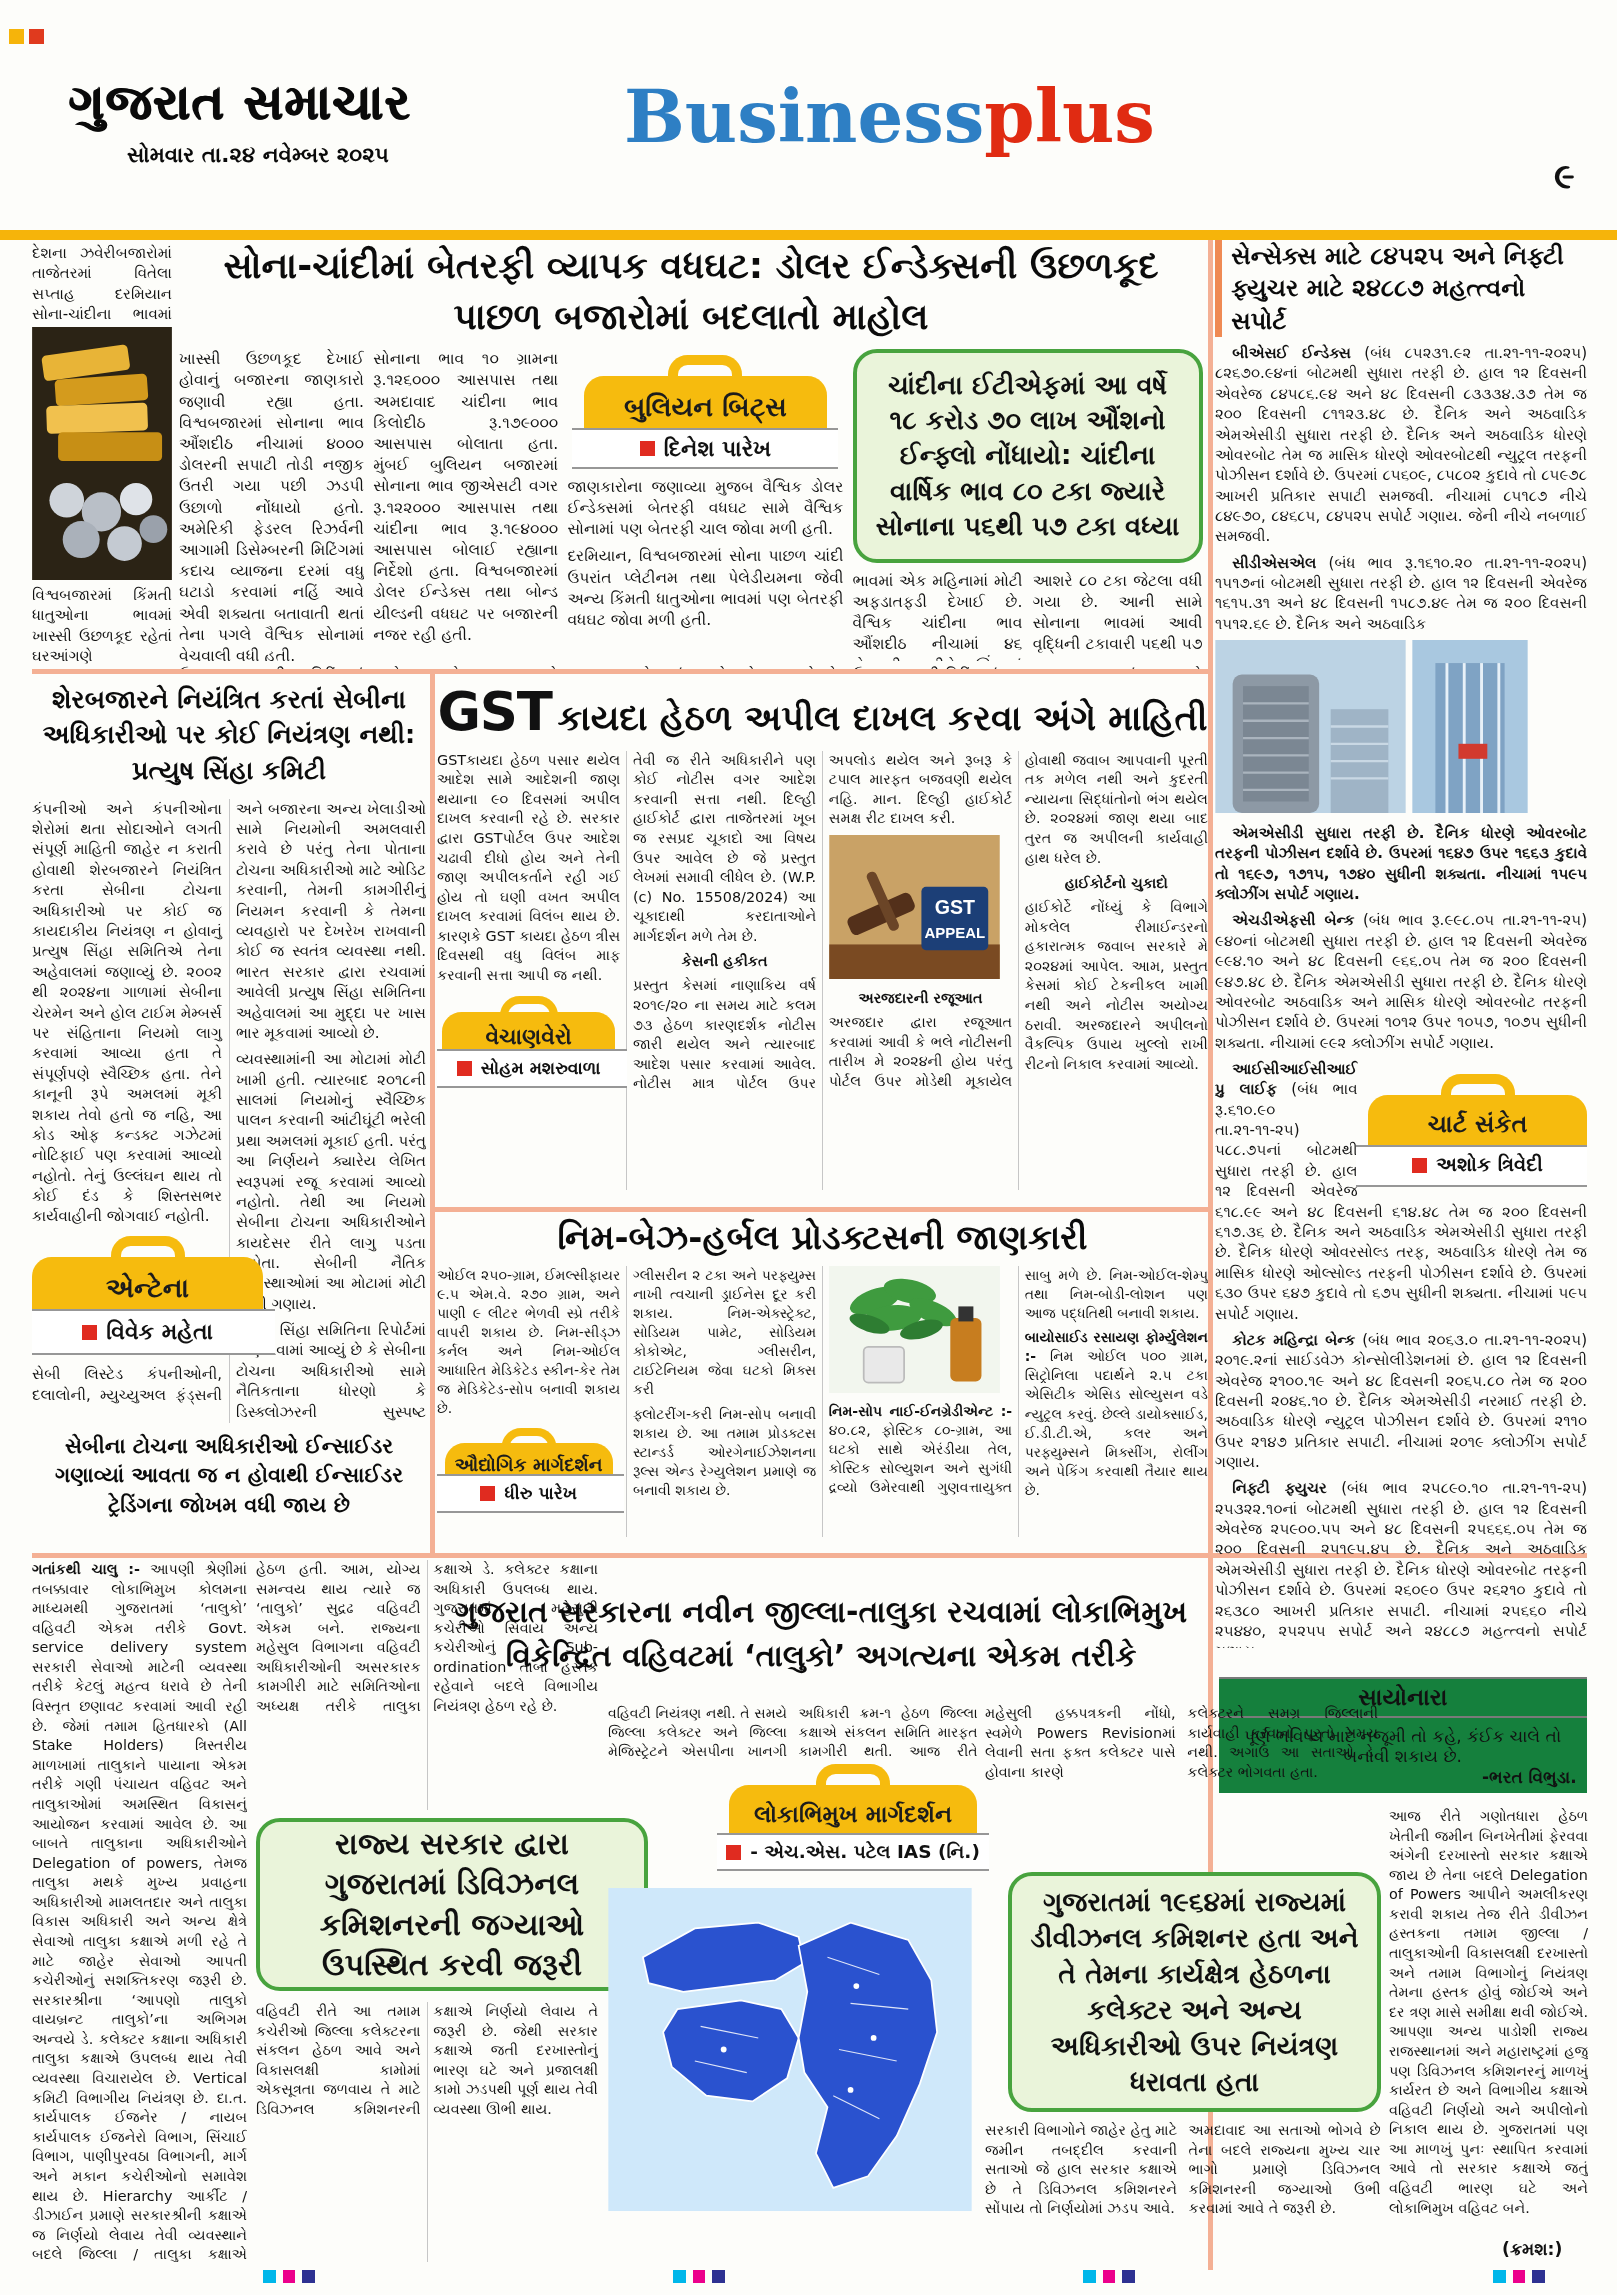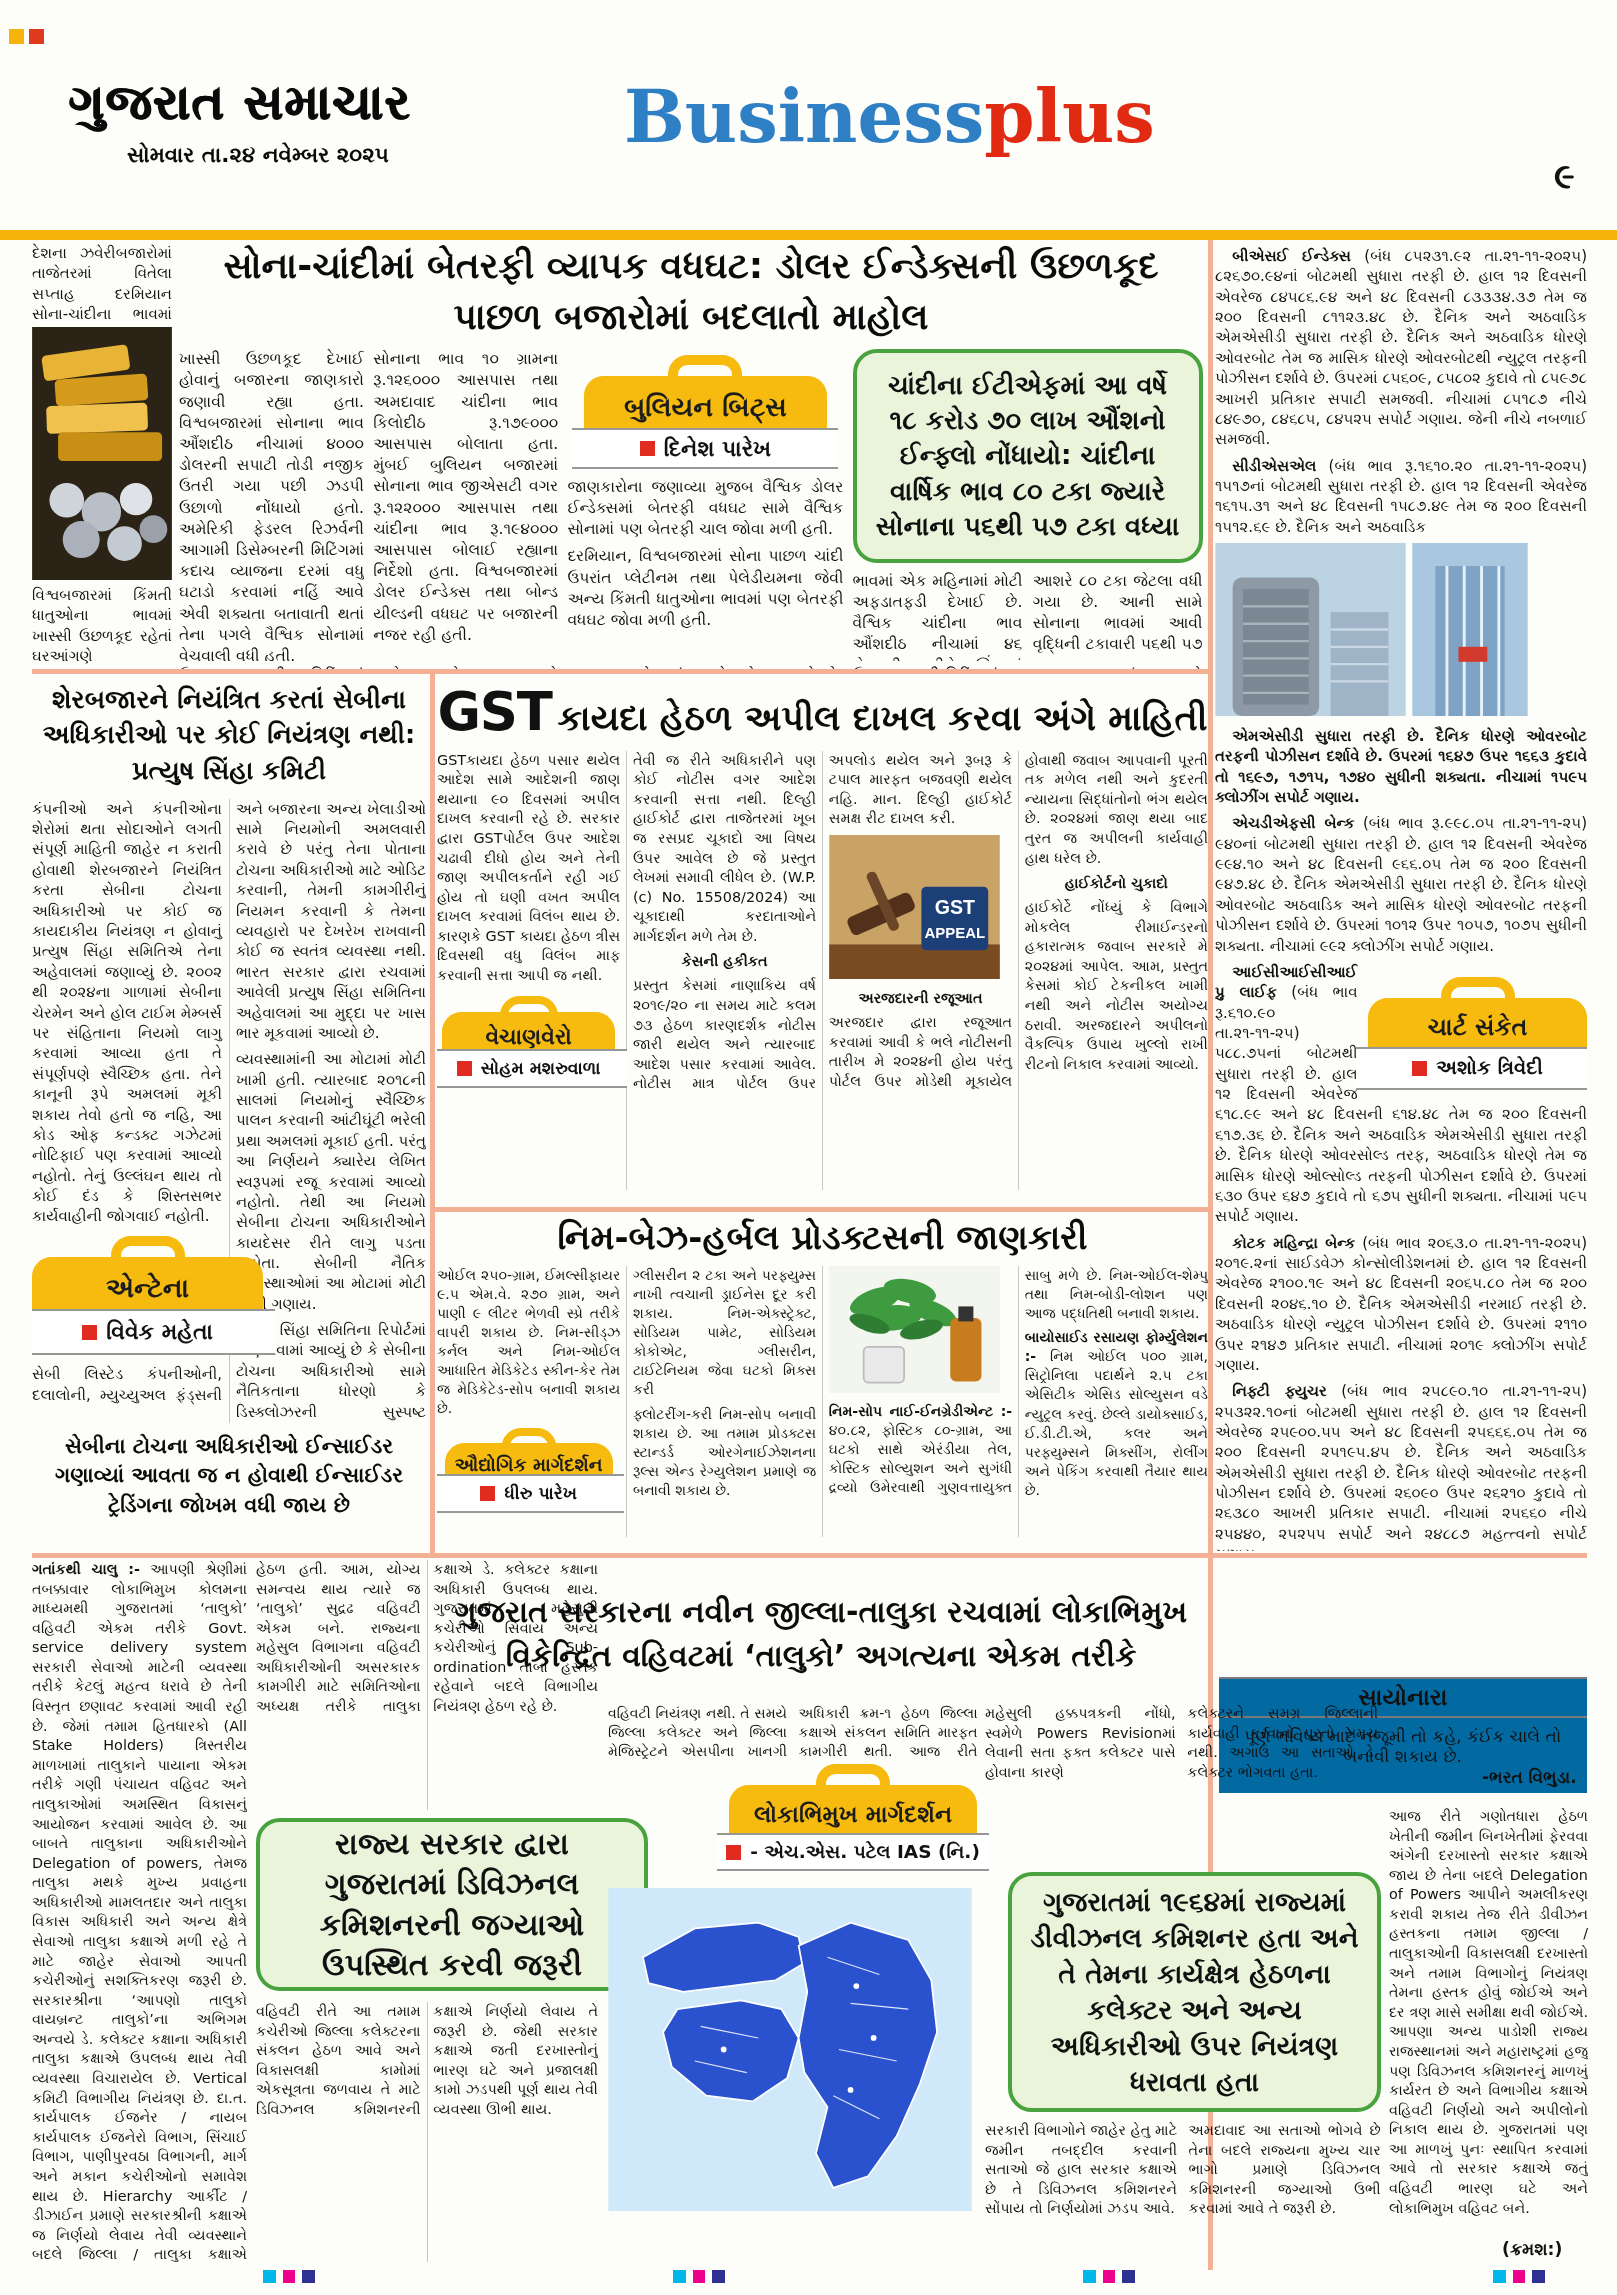--- a/index.html
+++ b/index.html
@@ -35,21 +35,21 @@
   .bcase .strip{position:relative;z-index:2;margin:-32px -11.6px 0;background:#fff;border-top:2.3px solid #979797;
                 border-bottom:2.3px solid #979797;display:flex;align-items:center;justify-content:center;gap:9.2px;
                 padding:5.8px 4.6px;font-weight:800;font-size:22px;}
   .bcase .sq{width:15px;height:15px;background:#e02b20;flex:0 0 auto;}
   
   .gbox{background:#eaf4da;border:4px solid #48a33e;border-radius:24px;text-align:center;font-weight:800;
         padding:15px 17.3px;line-height:1.35;color:#101010;}
   
   .photo{display:block;overflow:hidden;}
   
-  .sayo{position:absolute;left:3.5px;right:0;bottom:3.5px;background:#0369a1;}
+  .sayo{position:absolute;left:3.5px;right:0;bottom:3.5px;background:#15803d;}
   .sayo .t{border-top:2.3px solid #7a7a7a;border-bottom:2.3px solid #7a7a7a;text-align:center;font-weight:800;font-size:23px;padding:4.6px 0;}
   .sayo .b{font-size:17px;padding:8px 7px 1.2px;text-align:center;}
   .sayo .c{text-align:right;font-weight:700;font-size:17px;padding:0 10.4px 5.8px;}
   
   .dots{position:absolute;display:flex;gap:7px;}
   .dots i{width:12.7px;height:12.7px;display:block;}
   .d1{background:#00b7ea;} .d2{background:#ec008c;} .d3{background:#2e3192;}
   .krmash{position:absolute;font-weight:800;font-size:17.3px;}
   .floatbox{float:right;width:219px;margin:5.8px 0 5.8px 10.4px;}
 </style>
@@ -145,20 +145,21 @@
       <div class="txt" style="width:276px;">
           <p style="text-indent:0;">વપરાશ તાજેતરમાં વધતો જોવા મળ્યો છે. ચાંદીમાં ઔદ્યોગિક માગ આ વર્ષે ૬૬૫૦ લાખ ઔંશ રહેવાનો અંદાજ બતાવાયો છે.</p>
         </div>
       <div class="txt" style="width:350px;">
           <p style="text-indent:0;">ઉપર મળનારી મિટિંગમાં કદાચ વ્યાજના દરમાં વધુ ઘટાડો કરવામાં નહિં આવે એવી શક્યતા બતાવાતી થતાં તેના પગલે વિશ્વબજારમાં વિવિધ પ્રમુખ કરન્સીઓ</p>
         </div>
     </div>
   </div>
 
   <div style="position:absolute;left:1215px;top:240px;width:372px;height:1556px;overflow:hidden;">
+    <div class="hl" style="border-left:7px solid #ef8a53;padding-left:9.2px;text-align:left;font-size:24px;line-height:1.35;">સેન્સેક્સ માટે ૮૪૫૨૫ અને નિફ્ટી ફ્યુચર માટે ૨૪૮૮૭ મહત્ત્વનો સપોર્ટ</div>
     <div class="txt" style="font-size:15px;margin-top:5.8px;height:1305px;">
       <p style="text-indent:17.3px;"><b>બીએસઈ ઈન્ડેક્સ</b> <span>(બંધ ૮૫૨૩૧.૯૨ તા.૨૧-૧૧-૨૦૨૫) ૮૨૬૭૦.૯૪નાં બોટમથી સુધારા તરફી છે. હાલ ૧૨ દિવસની એવરેજ ૮૪૫૮૬.૯૪ અને ૪૮ દિવસની ૮૩૩૩૪.૩૭ તેમ જ ૨૦૦ દિવસની ૮૧૧૨૩.૪૮ છે. દૈનિક અને અઠવાડિક એમએસીડી સુધારા તરફી છે. દૈનિક અને અઠવાડિક ધોરણે ઓવરબોટ તેમ જ માસિક ધોરણે ઓવરબોટથી ન્યુટ્રલ તરફની પોઝીસન દર્શાવે છે. ઉપરમાં ૮૫૬૦૯, ૮૫૮૦૨ કુદાવે તો ૮૫૯૭૮ આખરી પ્રતિકાર સપાટી સમજવી. નીચામાં ૮૫૧૮૭ નીચે ૮૪૯૭૦, ૮૪૬૮૫, ૮૪૫૨૫ સપોર્ટ ગણાય. જેની નીચે નબળાઈ સમજવી.</span></p>
       <p style="text-indent:17.3px;"><b>સીડીએસએલ</b> <span>(બંધ ભાવ રૂ.૧૬૧૦.૨૦ તા.૨૧-૧૧-૨૦૨૫) ૧૫૧૭નાં બોટમથી સુધારા તરફી છે. હાલ ૧૨ દિવસની એવરેજ ૧૬૧૫.૩૧ અને ૪૮ દિવસની ૧૫૮૭.૪૯ તેમ જ ૨૦૦ દિવસની ૧૫૧૨.૬૯ છે. દૈનિક અને અઠવાડિક</span></p>
       <div style="display:flex;gap:5.8px;margin:4.6px 0;">
         <div class="photo">
           <svg width="191" height="173" viewBox="0 0 330 300">
             <rect width="330" height="300" fill="#bcd3e4"></rect>
             <rect x="30" y="60" width="150" height="240" rx="16" fill="#8d99a5"></rect>
             <rect x="48" y="80" width="114" height="200" fill="#7b8793"></rect>
             <g stroke="#aab4be" stroke-width="4">

